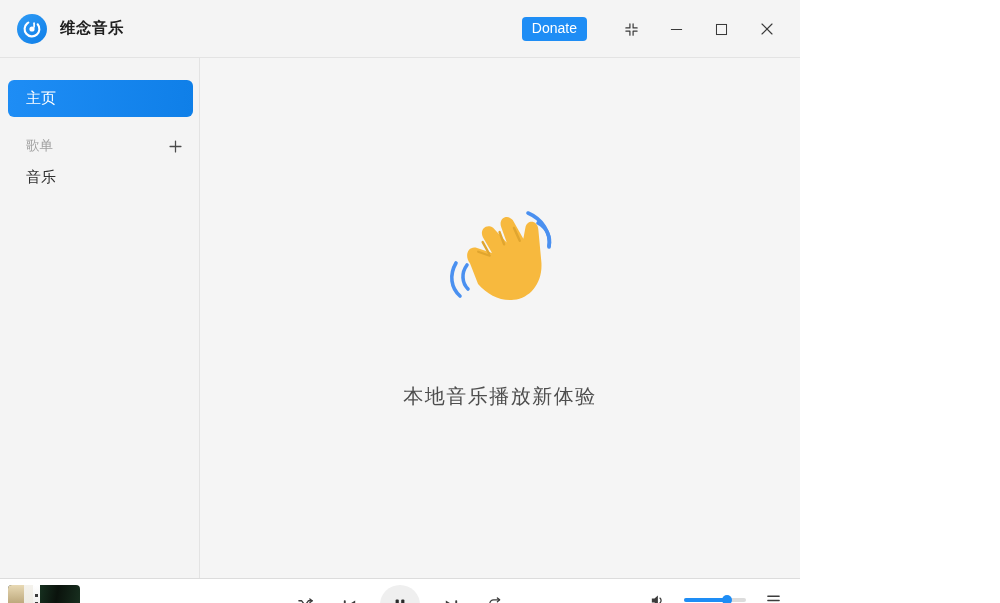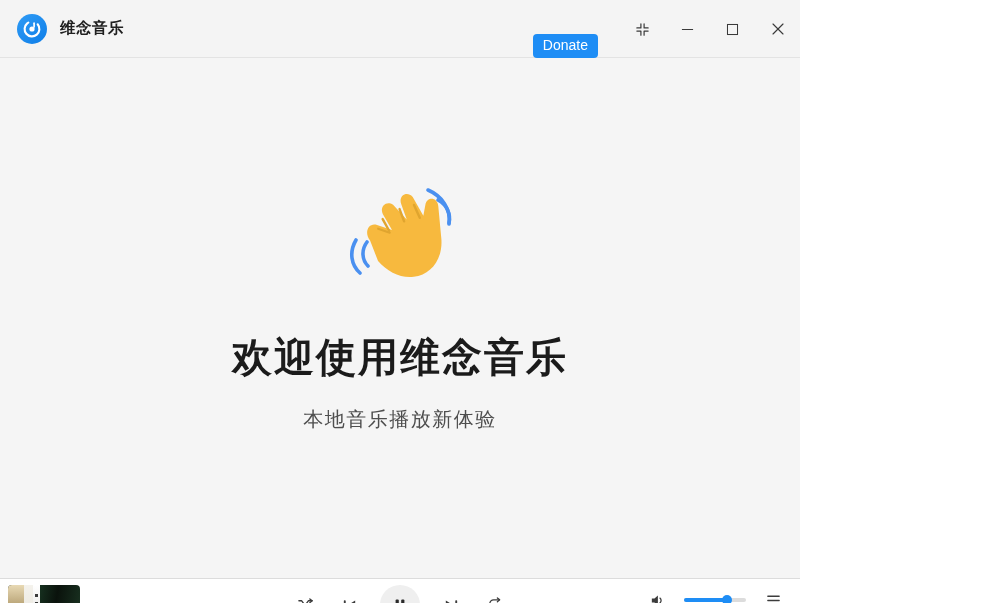--- a/index.html
+++ b/index.html
@@ -53,25 +53,25 @@
 
   .app-title {
     font-size: 15.5px;
     font-weight: bold;
     color: #202020;
     letter-spacing: 0.5px;
   }
 
   .win-right {
     position: absolute;
-    right: 0;
+    right: 11px;
     top: 0;
     height: 58px;
     display: flex;
-    align-items: flex-end;
+    align-items: center;
   }
 
   .donate-btn {
     background: #1e8df5;
     color: #ffffff;
     font-size: 14px;
     border: none;
     border-radius: 4px;
     height: 24px;
     padding: 0 10px 1px 10px;
@@ -345,20 +345,41 @@
           <line x1="2" y1="2" x2="12" y2="12"></line>
           <line x1="12" y1="2" x2="2" y2="12"></line>
         </svg>
       </div>
 
     </div>
   </div>
 
   <div class="body-row">
 
+    <div class="sidebar">
+
+      <div class="nav-item active">
+        <span>主页</span>
+      </div>
+
+      <div class="section-head">
+        <span class="label">歌单</span>
+        <span class="add-btn">
+          <svg width="15" height="15" viewBox="0 0 16 16" stroke="currentColor" stroke-width="1.35" stroke-linecap="round">
+            <line x1="8" y1="2.2" x2="8" y2="13.8"></line>
+            <line x1="2.2" y1="8" x2="13.8" y2="8"></line>
+          </svg>
+        </span>
+      </div>
+
+      <div class="sub-item">
+        <span>音乐</span>
+      </div>
+
+    </div>
 
     <div class="main">
       <div class="welcome">
 
         <div class="wave-wrap">
           <svg width="132" height="132" viewBox="0 0 132 132">
             <g transform="rotate(-16 66 70)">
 
               <path d="M36 66 C32 56 40 48 47 53 L60 62 L56 46
                        C53 37 62 31 68 38 L77 56 L76 40
@@ -377,21 +398,20 @@
               <path d="M94 24 C108 30 117 43 115 58"></path>
             </g>
 
             <g fill="none" stroke="#4a90f0" stroke-width="3.6" stroke-linecap="round">
               <path d="M33 76 C27 84 28 94 34 100"></path>
               <path d="M22 74 C15 86 17 99 26 107"></path>
             </g>
           </svg>
         </div>
 
-        <div class="welcome-title">欢迎使用维念音乐</div>
         <div class="welcome-sub">本地音乐播放新体验</div>
 
       </div>
     </div>
 
   </div>
 
   <div class="player">
 
     <div class="now-playing">

